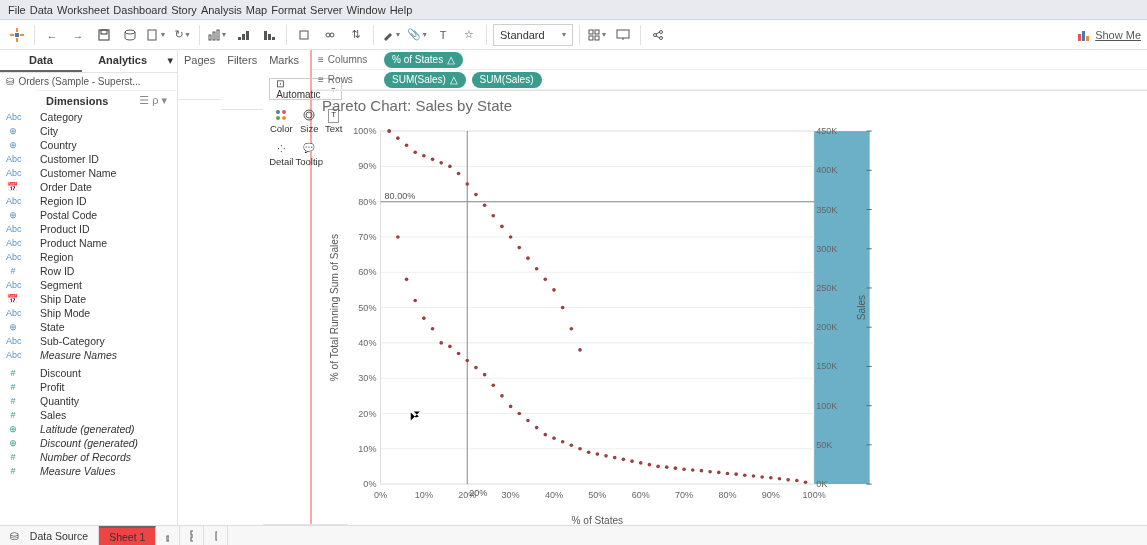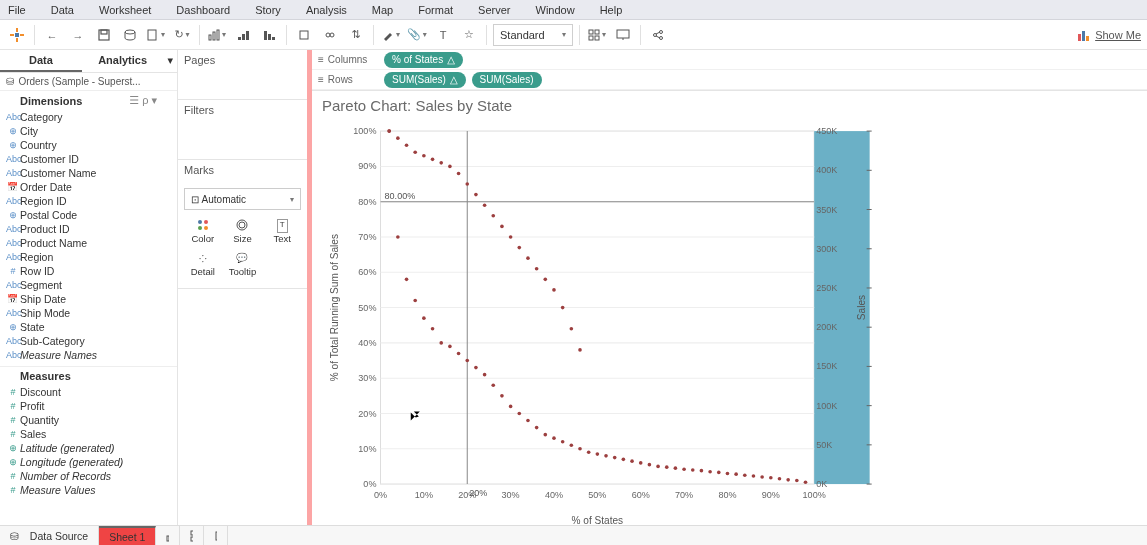--- a/index.html
+++ b/index.html
@@ -1,47 +1,47 @@
 <!DOCTYPE html>
 <html><head>
 <meta charset="utf-8">
 <style>
 * { box-sizing: border-box; margin: 0; padding: 0; font-family: -apple-system, "Segoe UI", Arial, sans-serif; }
 body { width: 1147px; height: 545px; background: #fff; font-size: 11px; color: #333; overflow: hidden; }
 
 
-.menubar { display: flex; align-items: center; height: 20px; background: #e9eaf0; border-bottom: 1px solid #d4d5db; padding: 0 8px; gap: 25px; font-size: 11px; }
+.menubar { display: flex; align-items: center; height: 20px; background: #e9eaf0; border-bottom: 1px solid #d4d5db; padding: 0 8px; gap: 4px; font-size: 11px; }
 .menubar span { cursor: default; }
 
 
 .toolbar { display: flex; align-items: center; height: 30px; background: #fff; border-bottom: 1px solid #e4e4e4; padding: 0 6px; gap: 4px; }
 .tool-btn { width: 22px; height: 22px; display: inline-flex; align-items: center; justify-content: center; border-radius: 2px; cursor: pointer; color: #5a5a5a; }
 .tool-sep { width: 1px; height: 20px; background: #e0e0e0; margin: 0 2px; }
 .tool-dropdown { display: inline-flex; align-items: center; height: 22px; padding: 4px 6px; border: 1px solid #cfcfcf; background: #fff; cursor: pointer; min-width: 80px; justify-content: space-between; }
 .showme { margin-left: auto; display: flex; align-items: center; gap: 4px; color: #555; cursor: pointer; text-decoration: underline; }
 
 
 .main { display: flex; height: calc(100% - 70px); }
 
 
 .data-pane { width: 178px; border-right: 1px solid #e4e4e4; display: flex; flex-direction: column; overflow: hidden; }
 .data-tabs { display: flex; border-bottom: 1px solid #e4e4e4; }
 .data-tab { flex: 1; text-align: center; padding: 4px 0; font-weight: 600; font-size: 11px; cursor: pointer; }
 .data-tab.active { border-bottom: 2px solid #666; }
 .data-source-row { padding: 3px 6px; display: flex; align-items: center; gap: 4px; font-size: 10px; color: #555; }
-.section-header { padding: 3px 20px; font-weight: 700; font-size: 11px; border-top: 1px solid #eee; display: flex; align-items: center; justify-content: space-between; }
+.section-header { padding: 3px 10px; font-weight: 700; font-size: 11px; border-top: 1px solid #eee; display: flex; align-items: center; justify-content: space-between; margin-left: 36px; }
 .field-list { padding: 0 4px 4px; }
-.field-row { display: flex; align-items: center; gap: 0; padding: 1px 2px; font-size: 10.5px; cursor: pointer; }
+.field-row { display: flex; align-items: center; gap: 20px; padding: 1px 2px; font-size: 10.5px; cursor: pointer; }
 .field-icon { width: 14px; font-size: 9px; text-align: center; }
 .dim-icon { color: #5a8fc7; }
 .meas-icon { color: #3a9c8c; }
 .italic { font-style: italic; }
 
 
-.cards-col { width: 134px; border-right: 5px solid #fca5a5; display: flex; flex-direction: column; }
+.cards-col { width: 134px; border-right: 2px solid #fca5a5; display: flex; }
 .card { border-bottom: 1px solid #e4e4e4; padding: 4px 6px 8px; }
 .card-title { font-size: 11px; color: #555; margin-bottom: 4px; }
 .marks-select { width: 100%; height: 22px; border: 1px solid #ccc; display: flex; align-items: center; padding: 0 6px; font-size: 10px; justify-content: space-between; cursor: pointer; margin-top: 12px; }
 .marks-grid { display: grid; grid-template-columns: repeat(3,1fr); gap: 2px; margin-top: 6px; }
 .marks-item { display: flex; flex-direction: column; align-items: center; padding: 3px 0; font-size: 9.5px; cursor: pointer; }
 .marks-item svg, .marks-item span.mi-icon { height: 14px; }
 
 
 .view { flex: 1; display: flex; flex-direction: column; overflow: hidden; }
 .shelves { border-bottom: 1px solid #e4e4e4; }
@@ -282,23 +282,20 @@
         </div>
         <div class="field-row">
           <span class="field-icon dim-icon">Abc</span>
           <span class="">Sub-Category</span>
         </div>
         <div class="field-row">
           <span class="field-icon dim-icon">Abc</span>
           <span class="italic">Measure Names</span>
         </div>
       </div>
-    <div class="section-header">
-        <span>Measures</span>
-      </div>
     <div class="field-list" id="meas-list">
         <div class="field-row">
           <span class="field-icon meas-icon">#</span>
           <span class="">Discount</span>
         </div>
         <div class="field-row">
           <span class="field-icon meas-icon">#</span>
           <span class="">Profit</span>
         </div>
         <div class="field-row">
@@ -308,21 +305,21 @@
         <div class="field-row">
           <span class="field-icon meas-icon">#</span>
           <span class="">Sales</span>
         </div>
         <div class="field-row">
           <span class="field-icon meas-icon">⊕</span>
           <span class="italic">Latitude (generated)</span>
         </div>
         <div class="field-row">
           <span class="field-icon meas-icon">⊕</span>
-          <span class="italic">Longitude (generated)</span>
+          <span class="italic">Discount (generated)</span>
         </div>
         <div class="field-row">
           <span class="field-icon meas-icon">#</span>
           <span class="italic">Number of Records</span>
         </div>
         <div class="field-row">
           <span class="field-icon meas-icon">#</span>
           <span class="italic">Measure Values</span>
         </div>
       </div>

